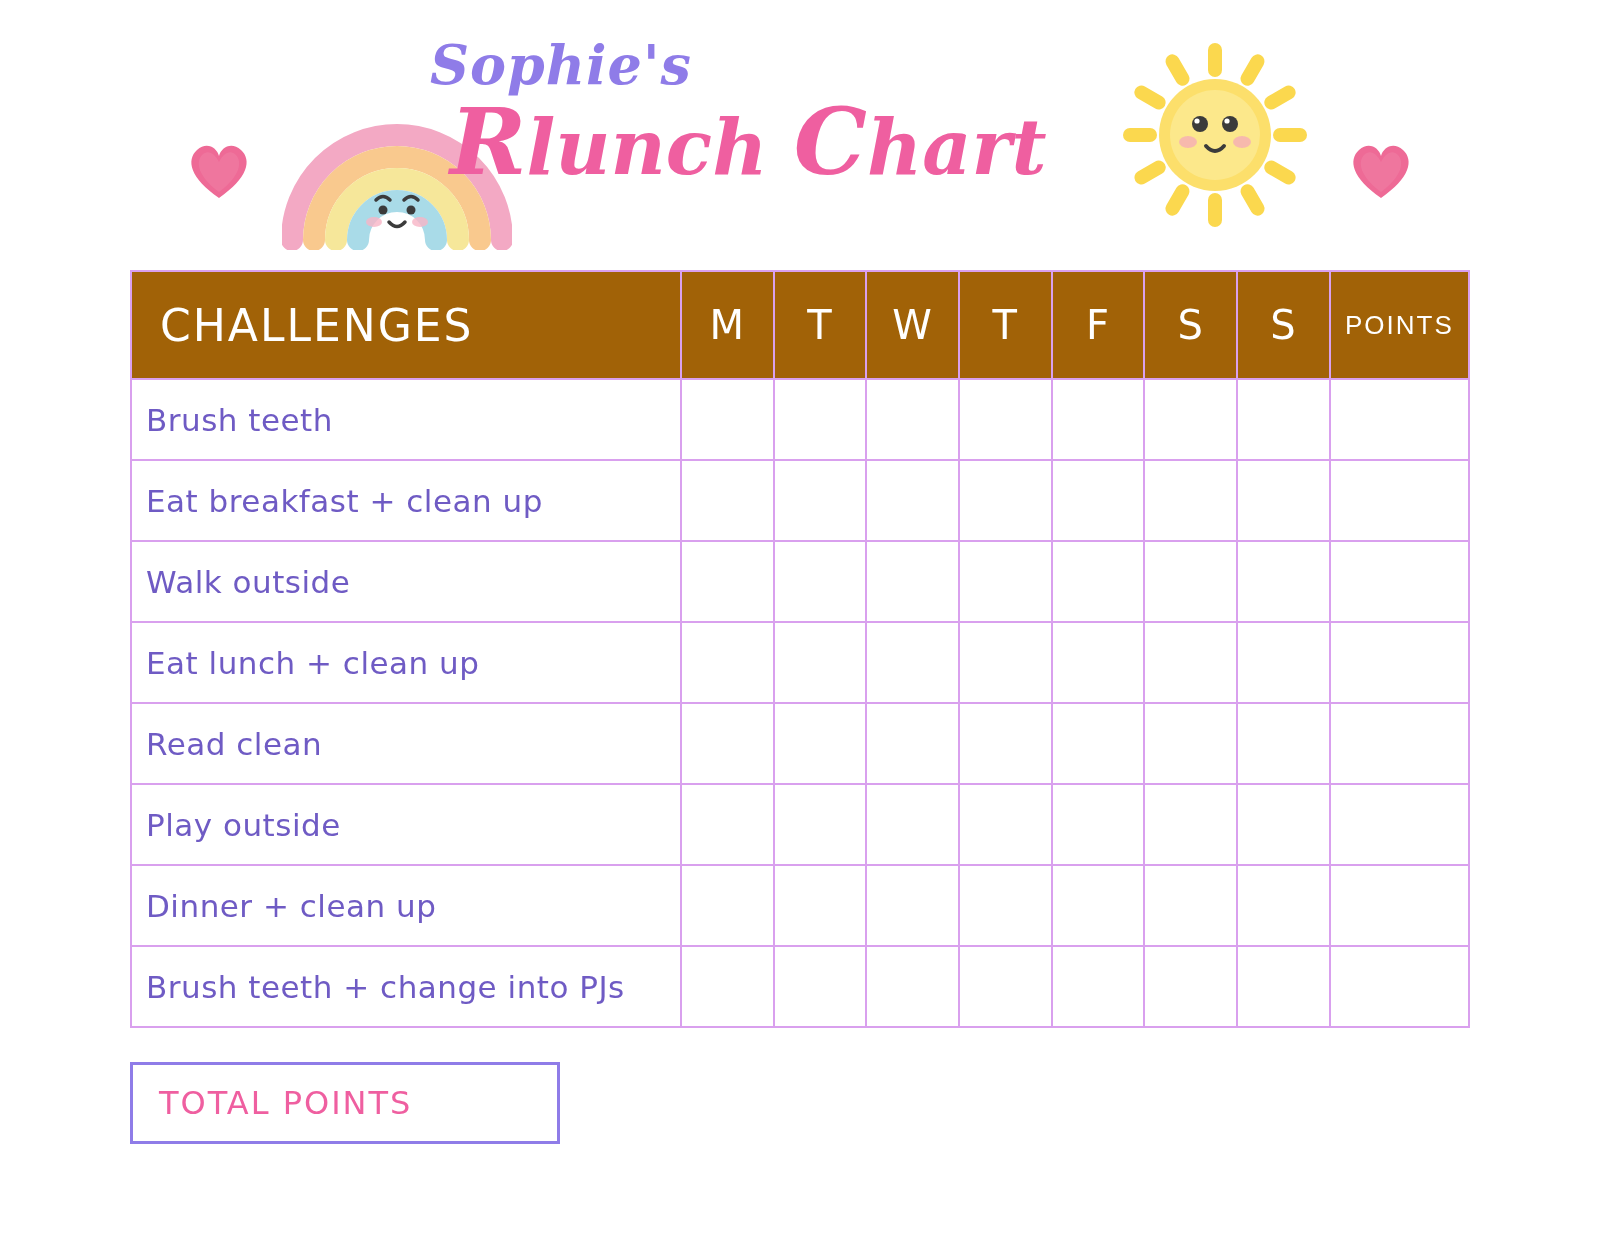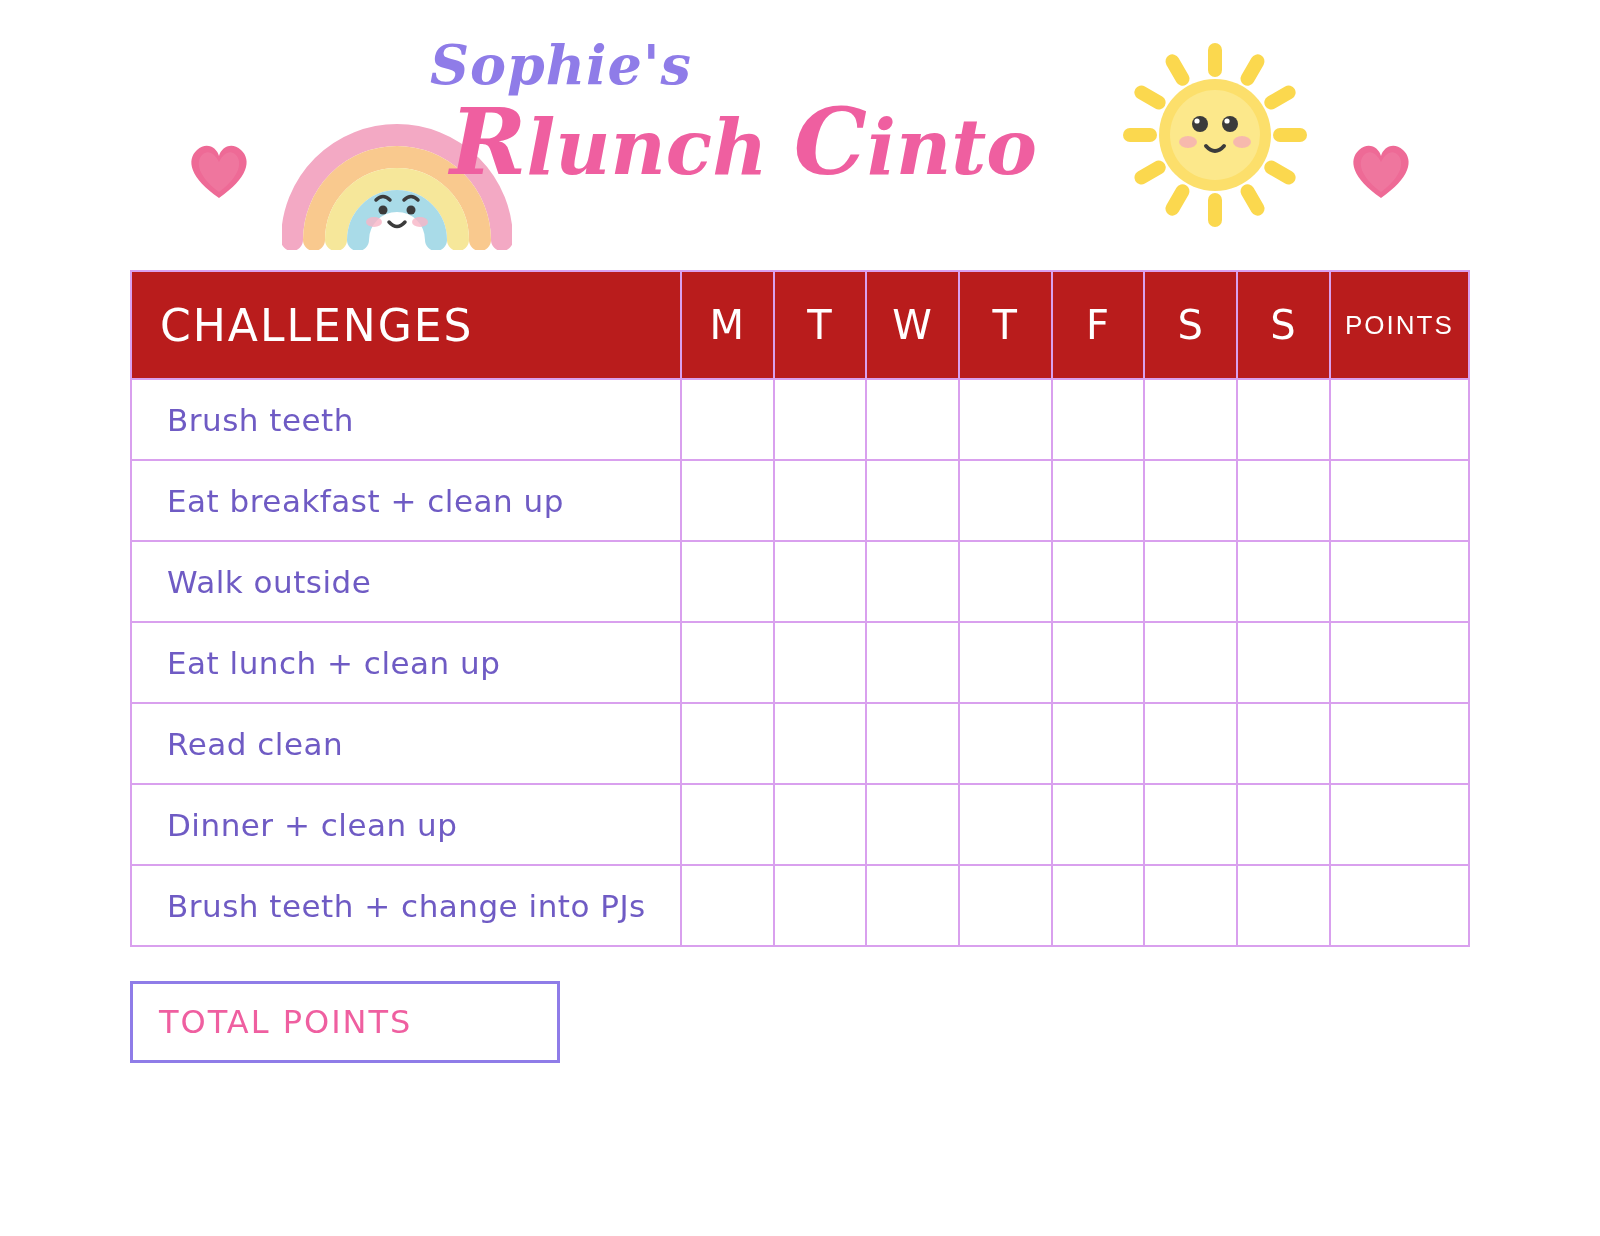--- a/index.html
+++ b/index.html
@@ -91,21 +91,21 @@
   }
   table.chart {
     width: 100%;
     border-collapse: collapse;
     table-layout: fixed;
   }
   table.chart th, table.chart td {
     border: 2px solid #d9a0ee;
   }
   thead th {
-    background: #b91c1c;
+    background: #a16207;
     border: 2px solid #e2a3f5;
     height: 104px;
     color: #ffffff;
     font-weight: normal;
   }
   th.challenges-head {
     text-align: left;
     padding-left: 28px;
     font-size: 44px;
     letter-spacing: 2px;
@@ -119,21 +119,21 @@
   th.points-head {
     font-size: 26px;
     letter-spacing: 2px;
     font-family: Liberation Sans, sans-serif;
   }
   tbody td {
     height: 77px;
   }
   td.task {
     text-align: left;
-    padding-left: 35px;
+    padding-left: 14px;
     font-size: 31px;
     color: #6f5bc4;
     font-family: "DejaVu Sans", sans-serif;
     letter-spacing: 0.5px;
   }
   td.check {
     background: #ffffff;
   }
 
   
@@ -186,21 +186,21 @@
         <path d="M94 110 q7 -7 14 0" stroke="#3b3b3b" stroke-width="3.5" fill="none" stroke-linecap="round"></path>
         <path d="M122 110 q7 -7 14 0" stroke="#3b3b3b" stroke-width="3.5" fill="none" stroke-linecap="round"></path>
         <path d="M107 132 q8 9 16 0" stroke="#3b3b3b" stroke-width="3.5" fill="none" stroke-linecap="round"></path>
         <ellipse cx="92" cy="132" rx="8" ry="5" fill="#f7b4c6" opacity="0.8"></ellipse>
         <ellipse cx="138" cy="132" rx="8" ry="5" fill="#f7b4c6" opacity="0.8"></ellipse>
       </svg>
     </span>
 
     <div class="title-block">
       <div class="title-name">Sophie's</div>
-      <div class="title-main"><span class="big">R</span><span>lunch </span><span class="big">C</span><span>into</span></div>
+      <div class="title-main"><span class="big">R</span><span>lunch </span><span class="big">C</span><span>hart</span></div>
     </div>
 
     <span class="sun">
       <svg width="230" height="190" viewBox="0 0 230 190" aria-hidden="true">
         <g fill="#fbd84e">
           <g transform="translate(115,95)">
             <rect x="-7" y="-92" width="14" height="34" rx="7"></rect>
             <rect x="-7" y="-92" width="14" height="34" rx="7" transform="rotate(30)"></rect>
             <rect x="-7" y="-92" width="14" height="34" rx="7" transform="rotate(60)"></rect>
             <rect x="-7" y="-92" width="14" height="34" rx="7" transform="rotate(90)"></rect>
@@ -312,20 +312,31 @@
         <td class="check"></td>
         <td class="check"></td>
         <td class="check"></td>
         <td class="check"></td>
         <td class="check"></td>
         <td class="check"></td>
         <td class="check"></td>
         <td class="check"></td>
       </tr>
       <tr>
+        <td class="task">Play outside</td>
+        <td class="check"></td>
+        <td class="check"></td>
+        <td class="check"></td>
+        <td class="check"></td>
+        <td class="check"></td>
+        <td class="check"></td>
+        <td class="check"></td>
+        <td class="check"></td>
+      </tr>
+      <tr>
         <td class="task">Dinner + clean up</td>
         <td class="check"></td>
         <td class="check"></td>
         <td class="check"></td>
         <td class="check"></td>
         <td class="check"></td>
         <td class="check"></td>
         <td class="check"></td>
         <td class="check"></td>
       </tr>

